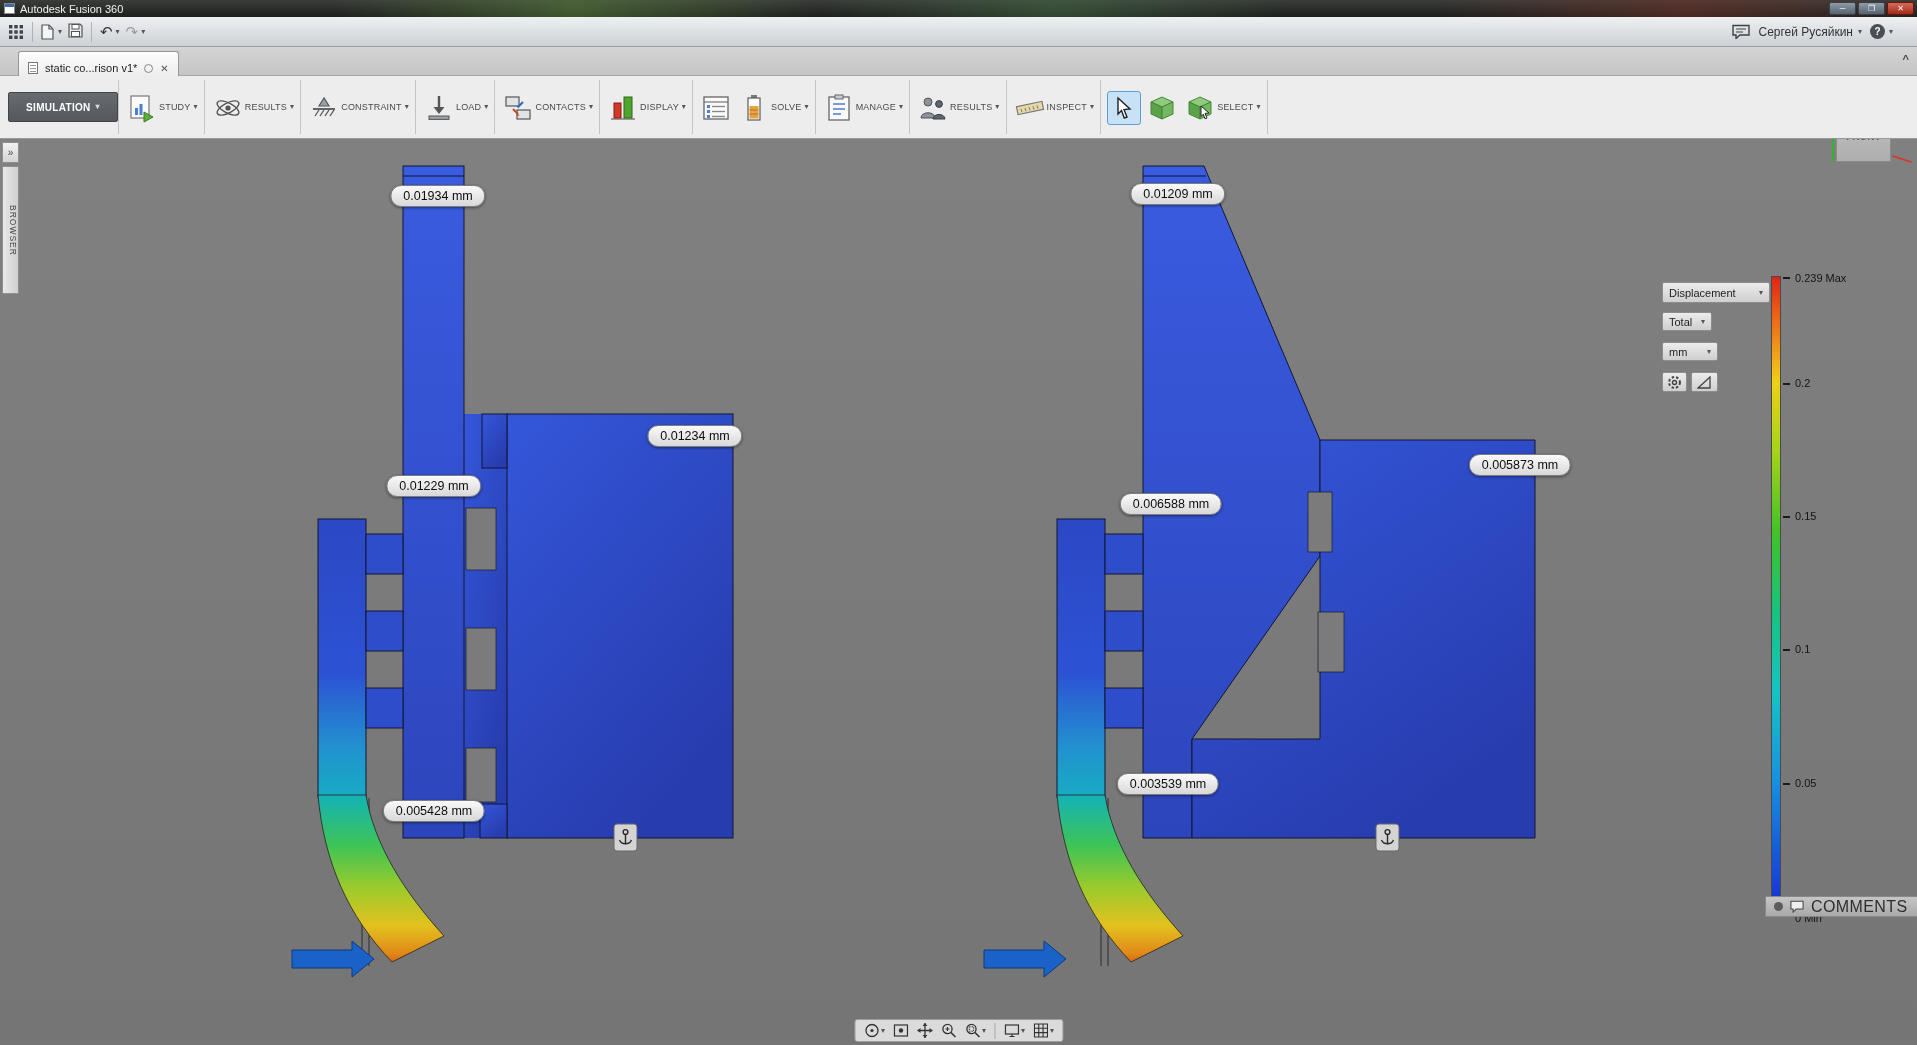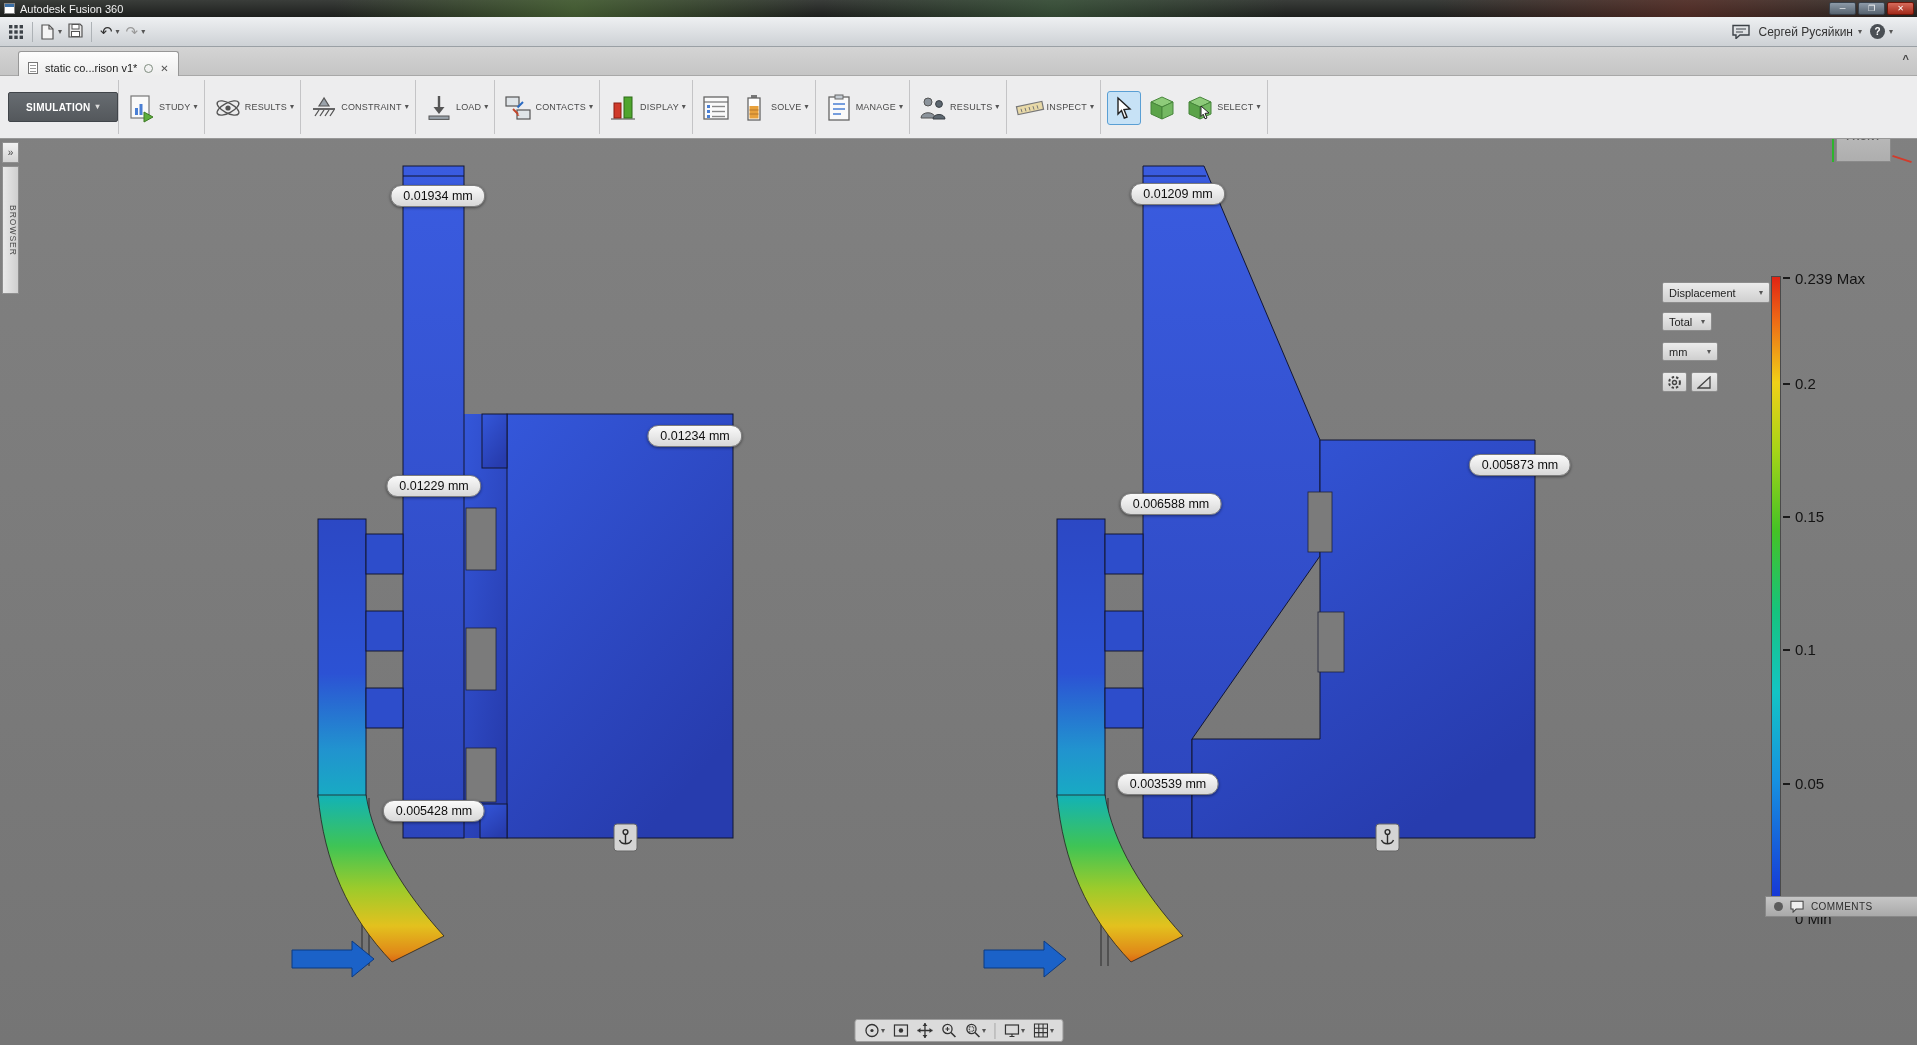--- a/index.html
+++ b/index.html
@@ -79,42 +79,42 @@
   .legend-dd { position:absolute; z-index:6; background:linear-gradient(#ececec,#cfcfcf);
     border:1px solid #8d8d8d; border-radius:2px; font-size:11px; color:#1d1d1d;
     display:flex; align-items:center; justify-content:space-between; padding:0 6px; }
   .legend-iconbtn { position:absolute; z-index:6; background:linear-gradient(#ececec,#cfcfcf);
     border:1px solid #8d8d8d; border-radius:2px; display:flex; align-items:center; justify-content:center; }
   .colorbar { position:absolute; left:1771px; top:276px; width:10px; height:622px; z-index:4;
     border:1px solid #4a4a4a;
     background:linear-gradient(#e02414, #ee6a16 7%, #f0d018 17%, #a6d418 28%, #44c226 41%,
                #16c47e 54%, #14c4c4 67%, #1692e0 81%, #1738d6 100%); }
   .cb-tickmark { position:absolute; left:1783px; width:7px; height:2px; background:#1a1a1a; z-index:4; }
-  .cb-ticklabel { position:absolute; left:1795px; transform:translateY(-50%); font-size:15px; color:#141414; z-index:4; white-space:nowrap; }
+  .cb-ticklabel { position:absolute; left:1795px; transform:translateY(-50%); font-size:11px; color:#141414; z-index:4; white-space:nowrap; }
 
   
   .viewcube { position:absolute; left:1810px; top:84px; width:104px; height:86px; z-index:6; }
   .vc-face { position:absolute; left:26px; top:27px; width:55px; height:51px;
     background:linear-gradient(#c2c2c2,#aeaeae); border:1px solid #8a8a8a;
     display:flex; align-items:center; justify-content:center; font-size:10px; font-weight:bold; color:#5d5d5d; }
   .vc-z { position:absolute; left:10px; top:0; color:#2db52d; font-size:11px; font-weight:bold; }
   .vc-zline { position:absolute; left:22px; top:12px; width:2px; height:66px; background:#2db52d; }
   .vc-xline { position:absolute; left:82px; top:74px; width:20px; height:2px; background:#d23b2b; transform:rotate(18deg); }
 
   
   .navbar { position:absolute; left:50%; transform:translateX(-50%); top:1019px; height:23px; z-index:6;
     background:rgba(228,228,228,.92); border:1px solid #9c9c9c; border-radius:3px;
     display:flex; align-items:center; gap:3px; padding:0 6px; }
   .nav-item { display:flex; align-items:center; gap:1px; padding:0 2px; }
   .nav-sep { width:1px; height:16px; background:#a8a8a8; margin:0 3px; }
 
   
   .comments-bar { position:absolute; left:1765px; top:896px; width:152px; height:21px; z-index:8;
     background:linear-gradient(#c6c6c6,#a9a9a9); border:1px solid #888; border-right:none;
-    display:flex; align-items:center; gap:7px; padding:0 8px; font-size:10px; color:#2e2e2e; letter-spacing:.4px; }
+    display:flex; align-items:center; gap:7px; padding:0 8px; font-size:16px; color:#2e2e2e; letter-spacing:.4px; }
   .cm-dot { width:9px; height:9px; border-radius:50%; background:#5c5c5c; }
 </style>
 </head>
 <body>
 
 <div id="page">
 
   <svg id="scene" width="1917" height="1045" viewBox="0 0 1917 1045">
     <defs>
       <linearGradient id="blockGrad" x1="0" y1="0" x2="0.6" y2="1">

